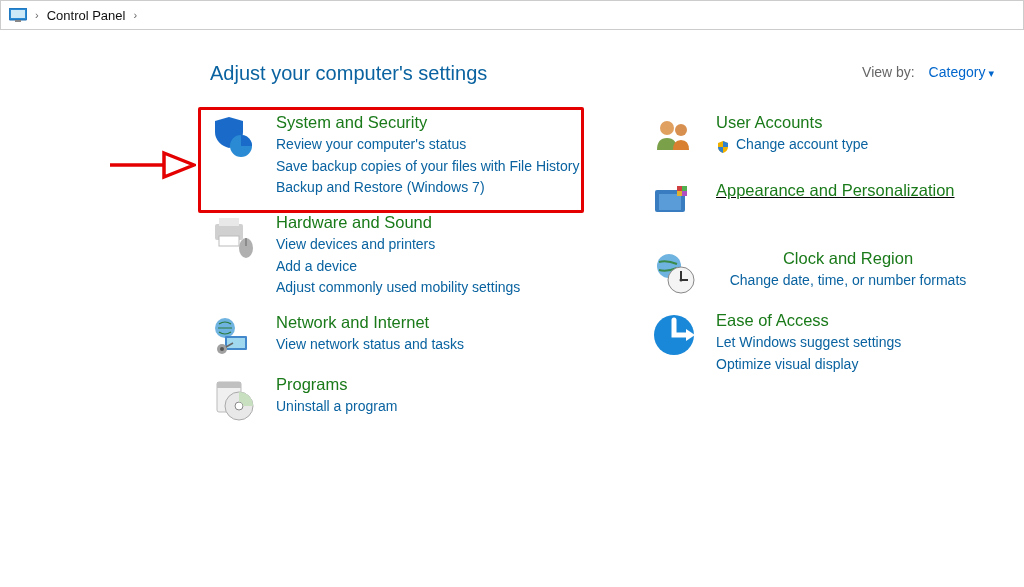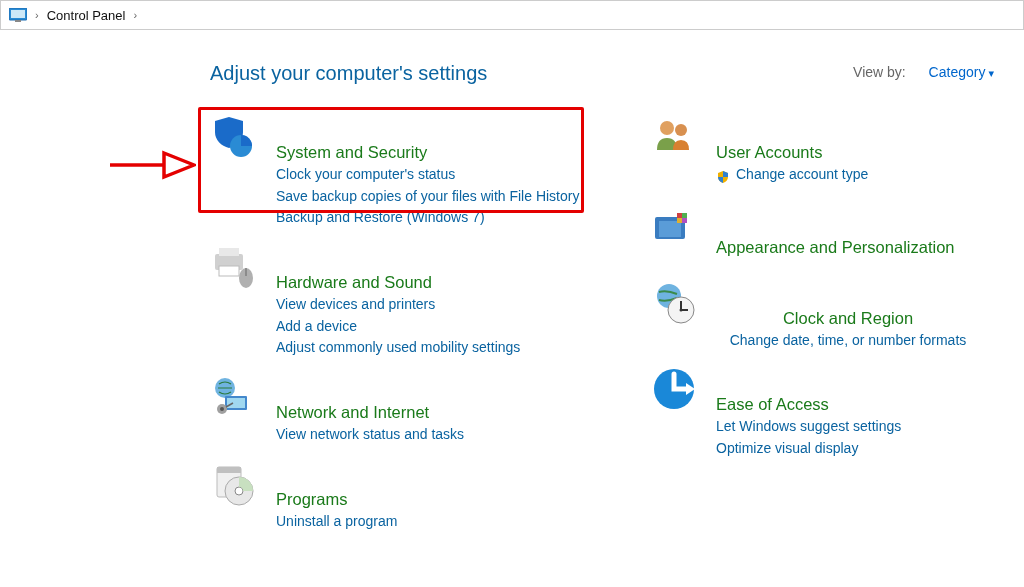--- a/index.html
+++ b/index.html
@@ -35,21 +35,21 @@
       margin-bottom: 28px;
     }
 
     .viewby {
       position: absolute;
       right: 30px;
       top: 34px;
       font-size: 14px;
       color: #666;
     }
-    .viewby-val { color: #0066cc; margin-left: 19px; }
+    .viewby-val { color: #0066cc; margin-left: 10px; }
     .viewby-val::after { content: " ▾"; color: #0066cc; font-size: 11px; }
 
     .columns { display: flex; gap: 40px; }
     .col-left { width: 400px; }
     .col-right { width: 330px; }
 
     .category {
       display: flex;
       gap: 18px;
       margin-bottom: 14px;
@@ -61,21 +61,20 @@
       display: flex; align-items: center; justify-content: center;
     }
     .cat-body { flex: 1; }
     .cat-title {
       color: #1a7a1a;
       font-size: 16.5px;
       font-weight: 400;
       cursor: pointer;
       margin-bottom: 2px;
       display: block;
-      margin-top: 30px;
     }
     .cat-link {
       display: block;
       color: #0a63a0;
       font-size: 14px;
       line-height: 1.55;
       cursor: pointer;
     }
     .cat-link-inline { display: inline-flex; align-items: flex-end; gap: 4px; }
     .small-shield { width: 16px; height: 16px; display: inline-flex; }
@@ -128,21 +127,21 @@
       <div class="category">
         <div class="cat-icon">
           <svg width="46" height="46" viewBox="0 0 46 46">
             <path d="M18 3 L32 7 L32 18 C32 26 26 32 18 34 C10 32 4 26 4 18 L4 7 Z" fill="#1a6bc9"></path>
             <circle cx="30" cy="32" r="11" fill="#2a8bd4"></circle>
             <path d="M30 32 L30 21 A11 11 0 0 1 41 32 Z" fill="#1a6bc9"></path>
           </svg>
         </div>
         <div class="cat-body">
           <a class="cat-title">System and Security</a>
-          <a class="cat-link">Clock your computer's status</a>
+          <a class="cat-link">Review your computer's status</a>
           <a class="cat-link">Save backup copies of your files with File History</a>
           <a class="cat-link">Backup and Restore (Windows 7)</a>
         </div>
       </div>
 
       <div class="category">
         <div class="cat-icon">
           <svg width="46" height="46" viewBox="0 0 46 46">
             <rect x="4" y="10" width="28" height="16" rx="2" fill="#d0d0d0"></rect>
             <rect x="8" y="4" width="20" height="8" fill="#e8e8e8"></rect>
@@ -214,21 +213,21 @@
                 <path d="M7 1 L12 3 L12 7 C12 10 10 12 7 13 C4 12 2 10 2 7 L2 3 Z" fill="#f0b000"></path>
                 <path d="M7 1 L12 3 L12 7 L7 7 Z" fill="#3080d0"></path>
                 <path d="M2 7 L7 7 L7 13 C4 12 2 10 2 7 Z" fill="#3080d0"></path>
               </svg>
             </span>
             <span>Change account type</span>
           </a>
         </div>
       </div>
 
-      <div class="category" style="margin-top:20px;">
+      <div class="category" style="margin-top:20px;text-decoration:underline;">
         <div class="cat-icon">
           <svg width="46" height="46" viewBox="0 0 46 46">
             <rect x="4" y="8" width="30" height="22" rx="2" fill="#3a7cc0"></rect>
             <rect x="8" y="12" width="22" height="16" fill="#5a9cd8"></rect>
             <g transform="translate(26 4)">
               <rect width="5" height="5" fill="#d04040"></rect>
               <rect x="5" width="5" height="5" fill="#50b050"></rect>
               <rect y="5" width="5" height="5" fill="#e0b030"></rect>
               <rect x="5" y="5" width="5" height="5" fill="#b050c0"></rect>
             </g>

